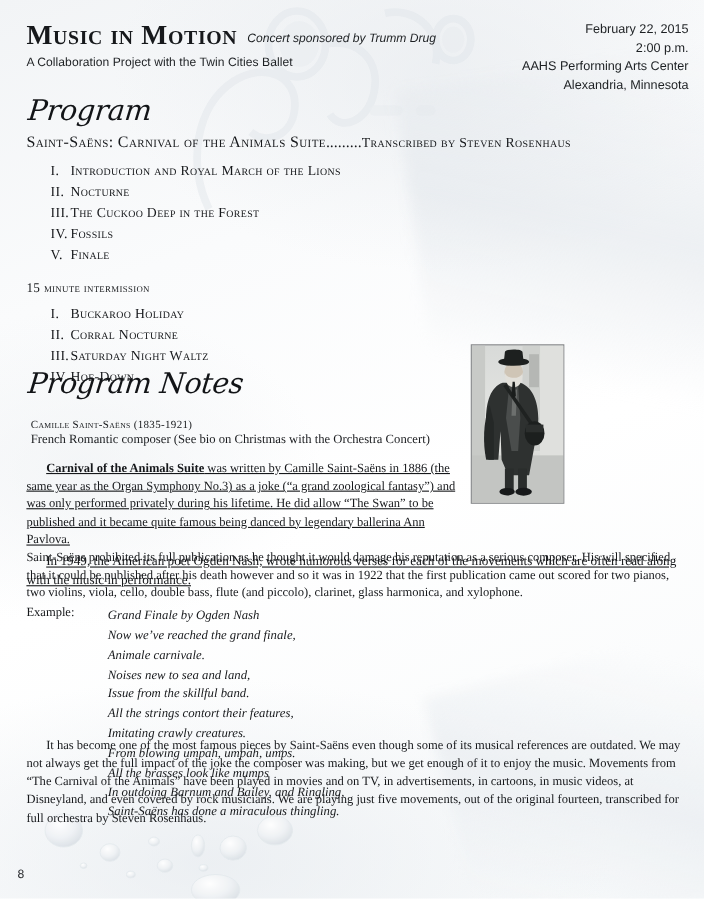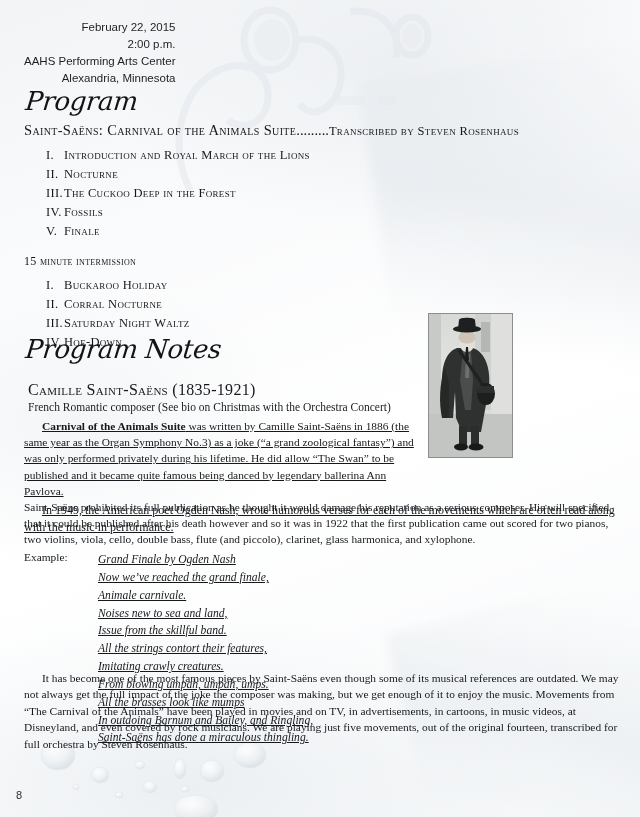--- a/index.html
+++ b/index.html
@@ -172,21 +172,21 @@
     left: 24px; top: 334px;
   }
   .composer-block {
     position: absolute;
     left: 28px; top: 381px;
     width: 400px;
   }
   .composer-name {
     font-family: "Liberation Serif", serif;
     font-variant: small-caps;
-    font-size: 16px;
+    font-size: 10px;
     color: #16181b;
     letter-spacing: 0.3px;
   }
   .composer-sub {
     font-family: "Liberation Serif", serif;
     font-size: 11.5px;
     color: #1a1c1f;
     margin-top: 2px;
   }
 
@@ -242,21 +242,20 @@
     color: #16181b;
     width: 74px;
     flex: 0 0 74px;
   }
   .poem {
     font-family: "Liberation Serif", serif;
     font-style: italic;
     font-size: 11.6px;
     color: #16181b;
     line-height: 1.54;
-    text-decoration: underline;
   }
   .poem div { white-space: nowrap; }
 
   
   .closing {
     position: absolute;
     left: 24px; top: 670px;
     width: 606px;
     font-family: "Liberation Serif", serif;
     font-size: 11.4px;
@@ -319,20 +318,27 @@
         <ellipse cx="212" cy="36" rx="12" ry="11"></ellipse>
         <ellipse cx="250" cy="20" rx="16" ry="13"></ellipse>
         <ellipse cx="196" cy="74" rx="22" ry="14"></ellipse>
         <ellipse cx="119" cy="60" rx="4" ry="3"></ellipse>
         <ellipse cx="76" cy="52" rx="3" ry="2.5"></ellipse>
       </g>
     </svg>
   </div>
 
   <div class="header">
+    <div class="header-left">
+      <div class="title-row">
+        <span class="main-title">Music in Motion</span>
+        <span class="sponsor">Concert sponsored by Trumm Drug</span>
+      </div>
+      <div class="subtitle">A Collaboration Project with the Twin Cities Ballet</div>
+    </div>
     <div class="header-right">
       <div>February 22, 2015</div>
       <div>2:00 p.m.</div>
       <div>AAHS Performing Arts Center</div>
       <div>Alexandria, Minnesota</div>
     </div>
   </div>
 
   <div class="program-block">
     <div class="script-head">Program</div>

